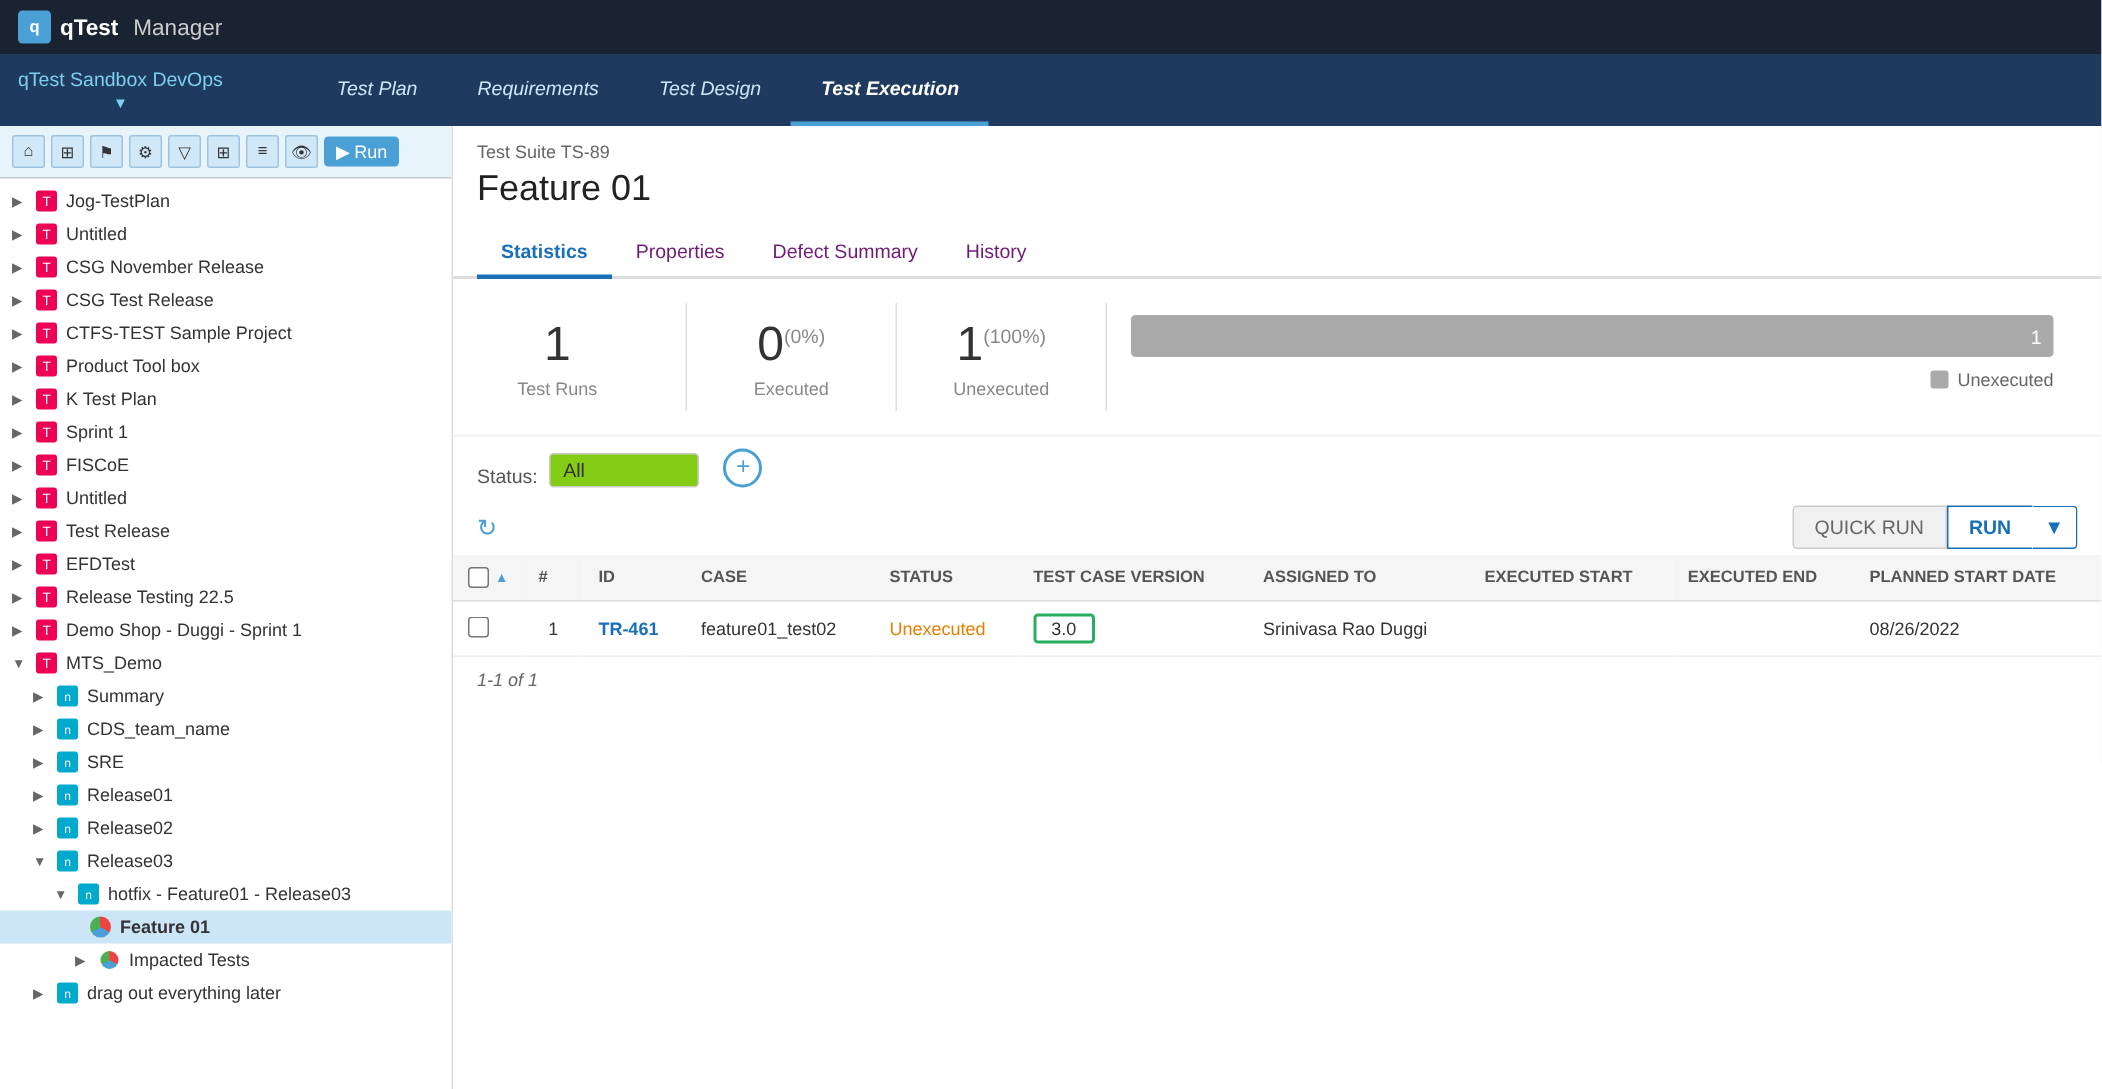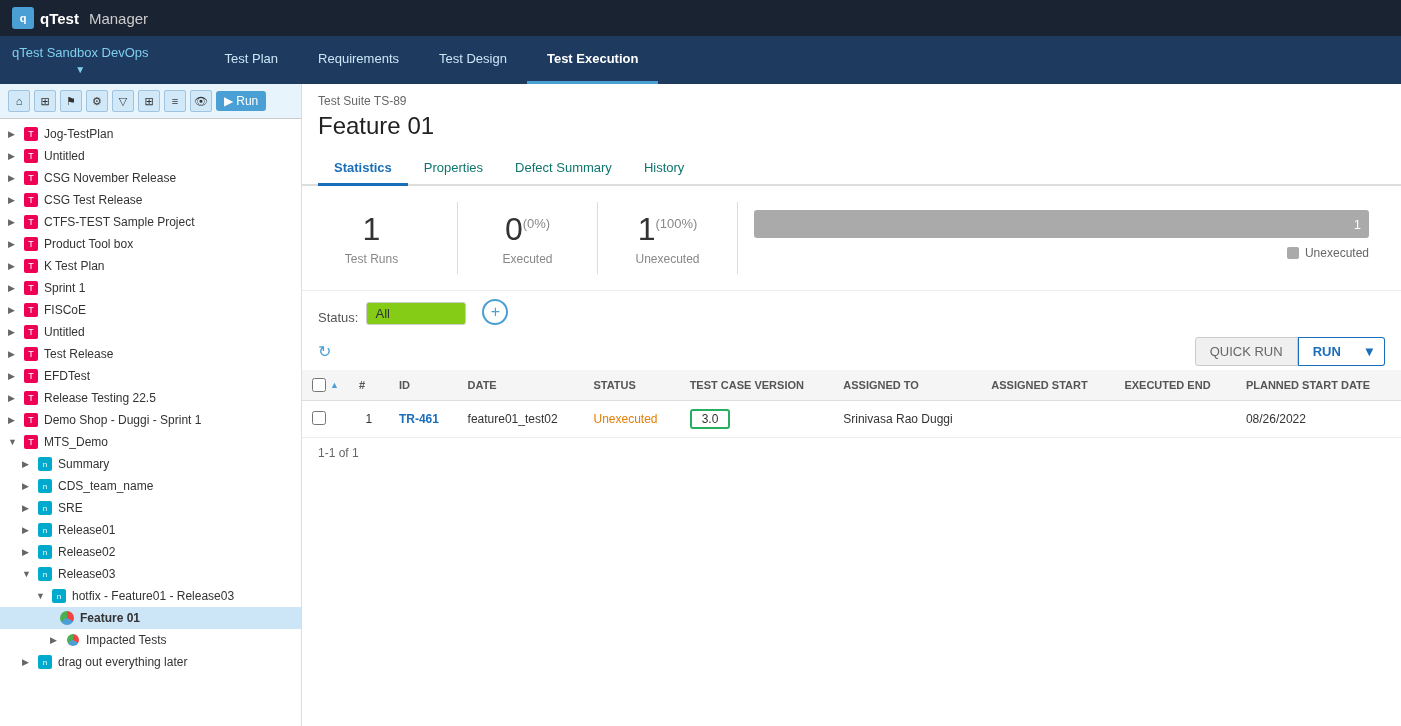--- a/index.html
+++ b/index.html
@@ -61,20 +61,21 @@
       margin-left: 40px;
     }
     .nav-tab {
       color: #cce5f7;
       padding: 0 20px;
       display: flex;
       align-items: center;
       cursor: pointer;
       font-size: 13px;
       border-bottom: 3px solid transparent;
+      font-style: italic;
     }
     .nav-tab.active {
       color: white;
       border-bottom: 3px solid #4a9fd4;
       font-weight: bold;
     }
 
     
     .layout {
       display: flex;
@@ -188,21 +189,21 @@
     .tab-bar {
       display: flex;
       border-bottom: 2px solid #ddd;
       padding: 0 16px;
       background: white;
     }
     .tab {
       padding: 8px 16px;
       cursor: pointer;
       font-size: 13px;
-      color: #0f766e;
+      color: #701a75;
       border-bottom: 3px solid transparent;
       margin-bottom: -2px;
     }
     .tab.active {
       color: #1a6fba;
       border-bottom: 3px solid #1a6fba;
       font-weight: bold;
     }
 
     
@@ -370,20 +371,21 @@
       border: 2px solid #27ae60;
       color: #333;
       border-radius: 3px;
       padding: 1px 10px;
       font-size: 12px;
     }
     .pagination {
       padding: 8px 16px;
       font-size: 12px;
       color: #666;
+      font-style: italic;
     }
     .checkbox-col { width: 30px; }
     .num-col { width: 40px; text-align: center; }
 
     
     .row-checkbox {
       width: 14px; height: 14px; cursor: pointer;
     }
     .header-checkbox-area {
       display: flex;
@@ -734,25 +736,25 @@
         <thead>
           <tr>
             <th class="checkbox-col">
               <div class="header-checkbox-area">
                 <input type="checkbox" class="row-checkbox" style="">
                 <span style="font-size:9px; color:#4a9fd4;">▲</span>
               </div>
             </th>
             <th class="num-col"><span>#</span></th>
             <th><span>ID</span></th>
-            <th><span>DATE</span></th>
+            <th><span>CASE</span></th>
             <th><span>STATUS</span></th>
             <th><span>TEST CASE VERSION</span></th>
             <th><span>ASSIGNED TO</span></th>
-            <th><span>ASSIGNED START</span></th>
+            <th><span>EXECUTED START</span></th>
             <th><span>EXECUTED END</span></th>
             <th><span>PLANNED START DATE</span></th>
           </tr>
         </thead>
         <tbody>
           <tr class="table-row">
             <td>
               <input type="checkbox" class="row-checkbox" style="">
             </td>
             <td class="num-col">1</td>

